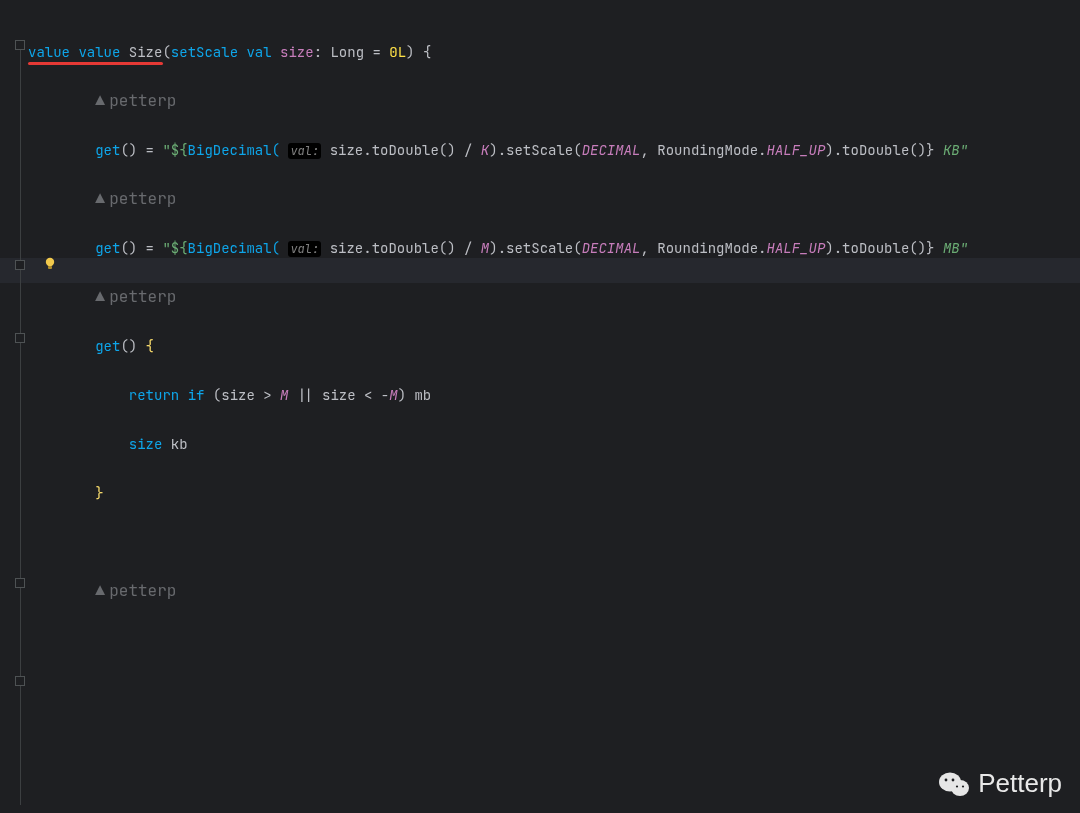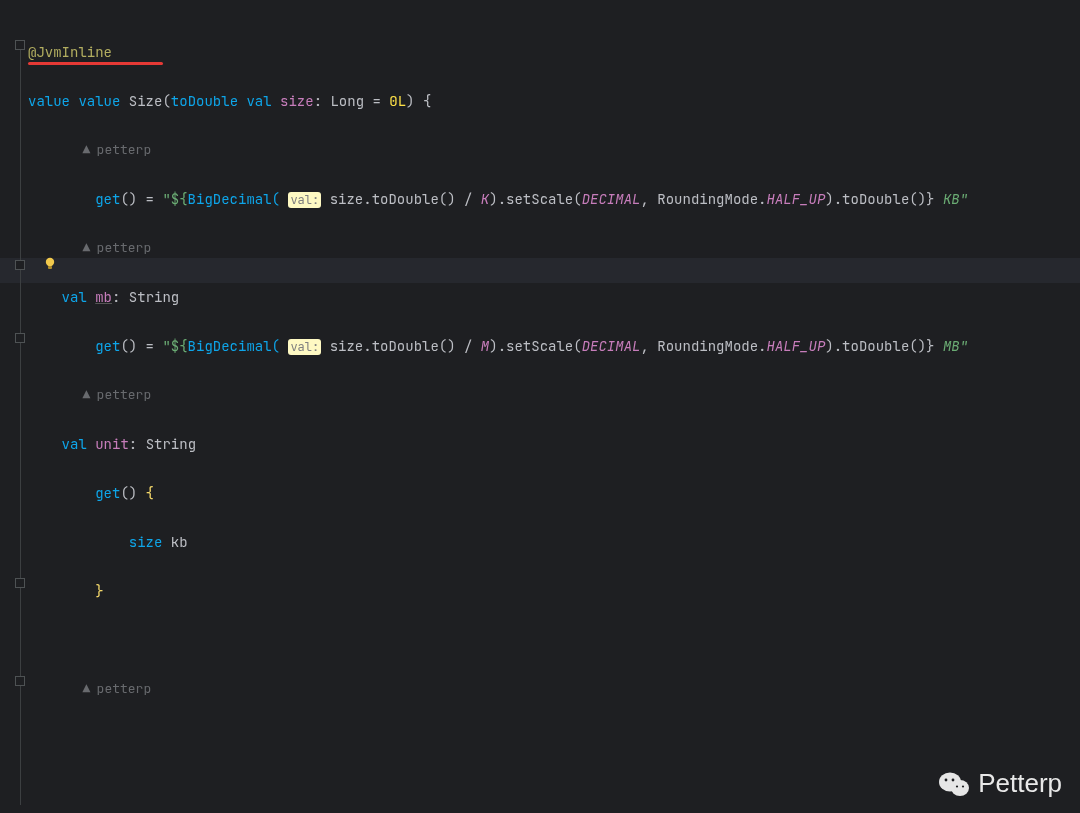--- a/index.html
+++ b/index.html
@@ -27,36 +27,36 @@
   
   .ann { color: #b3ae60; }           
   .kw  { color: #0ea5e9; }           
   .decl{ color: #bcbec4; }
   .type{ color: #bcbec4; margin-top: 16px; }
   .prop{ color: #c77dbb; }           
   .it  { color: #c77dbb; font-style: italic; }
   .itc { color: #6aab73; font-style: italic; }
   .num { color: #fde047; }
   .str { color: #6aab73; }
-  .hint{ color: #808080; font-size: 12px; background: #fef9c3; padding: 0 2px; border-radius:3px; }
+  .hint{ color: #808080; font-size: 12px; background: #000000; padding: 0 2px; border-radius:3px;font-style:italic; }
   .call{ color: #0ea5e9; }
   .yel-brace { color: #f5d86a; }
 
   .underline-mark {
     position: absolute;
     left: 28px;
     top: 62px;
     width: 135px;
     height: 3px;
     background: #e53935;
     border-radius: 1.5px;
   }
   .author {
     color: #686a6e;
-    font-size: 13px;
+    font-size: 16px;
     position: relative;
   }
   .author .icon {
     display:inline-block; width:11px; vertical-align:middle; margin-right:3px;
   }
 
   .bulb {
     position: absolute;
     left: 42px; top: 256px;
     width: 16px; height: 16px;
@@ -98,30 +98,28 @@
     font-size: 26px;
   }
 </style>
 </head>
 <body>
 
 <div class="highlight-row" style="top:258px"></div>
 
 <div class="editor">
   <div class="code-area">
-<div class="line"><span class="ann">@JvmInline</span></div>
-<div class="line"><span class="kw">value</span> <span class="kw">value</span> <span class="decl">Size</span>(<span class="kw">toDouble</span> <span class="kw">val</span> <span class="prop">size</span>: <span class="type">Long</span> <span>=</span> <span class="num">0L</span><span>) {</span></div>
+<div class="line"><span class="kw">value</span> <span class="kw">value</span> <span class="decl">Size</span>(<span class="kw">setScale</span> <span class="kw">val</span> <span class="prop">size</span>: <span class="type">Long</span> <span>=</span> <span class="num">0L</span><span>) {</span></div>
 <div class="line author">       <span class="icon">▲</span><span>petterp</span></div>
 <div class="line">        <span class="kw">get</span><span>() = </span><span class="str">"${</span><span class="call">BigDecimal(</span> <span class="hint">val:</span> <span>size</span><span>.toDouble() / </span><span class="it">K</span><span>).setScale(</span><span class="it">DECIMAL</span><span>, </span><span>RoundingMode.</span><span class="it">HALF_UP</span><span>).toDouble()}</span><span class="itc"> KB"</span></div>
 <div class="line author">       <span class="icon">▲</span><span>petterp</span></div>
-<div class="line">    <span class="kw">val</span> <span class="prop" style="text-decoration:underline;text-decoration-color:#555">mb</span>: <span class="type">String</span></div>
 <div class="line">        <span class="kw">get</span><span>() = </span><span class="str">"${</span><span class="call">BigDecimal(</span> <span class="hint">val:</span> <span>size</span><span>.toDouble() / </span><span class="it">M</span><span>).setScale(</span><span class="it">DECIMAL</span><span>, </span><span>RoundingMode.</span><span class="it">HALF_UP</span><span>).toDouble()}</span><span class="itc"> MB"</span></div>
 <div class="line author">       <span class="icon">▲</span><span>petterp</span></div>
-<div class="line">    <span class="kw">val</span> <span class="prop">unit</span>: <span class="type">String</span></div>
 <div class="line">        <span class="kw">get</span><span>() </span><span class="yel-brace">{</span></div>
+<div class="line">            <span class="kw">return</span> <span class="kw">if</span> <span>(size &gt; </span><span class="it">M</span><span> || size &lt; -</span><span class="it">M</span><span>) mb</span></div>
 <div class="line">            <span class="kw">size</span><span> kb</span></div>
 <div class="line">        <span class="yel-brace">}</span></div>
 <div class="line"></div>
 <div class="line author">       <span class="icon">▲</span><span>petterp</span></div>
 
 
 
 
 
 

